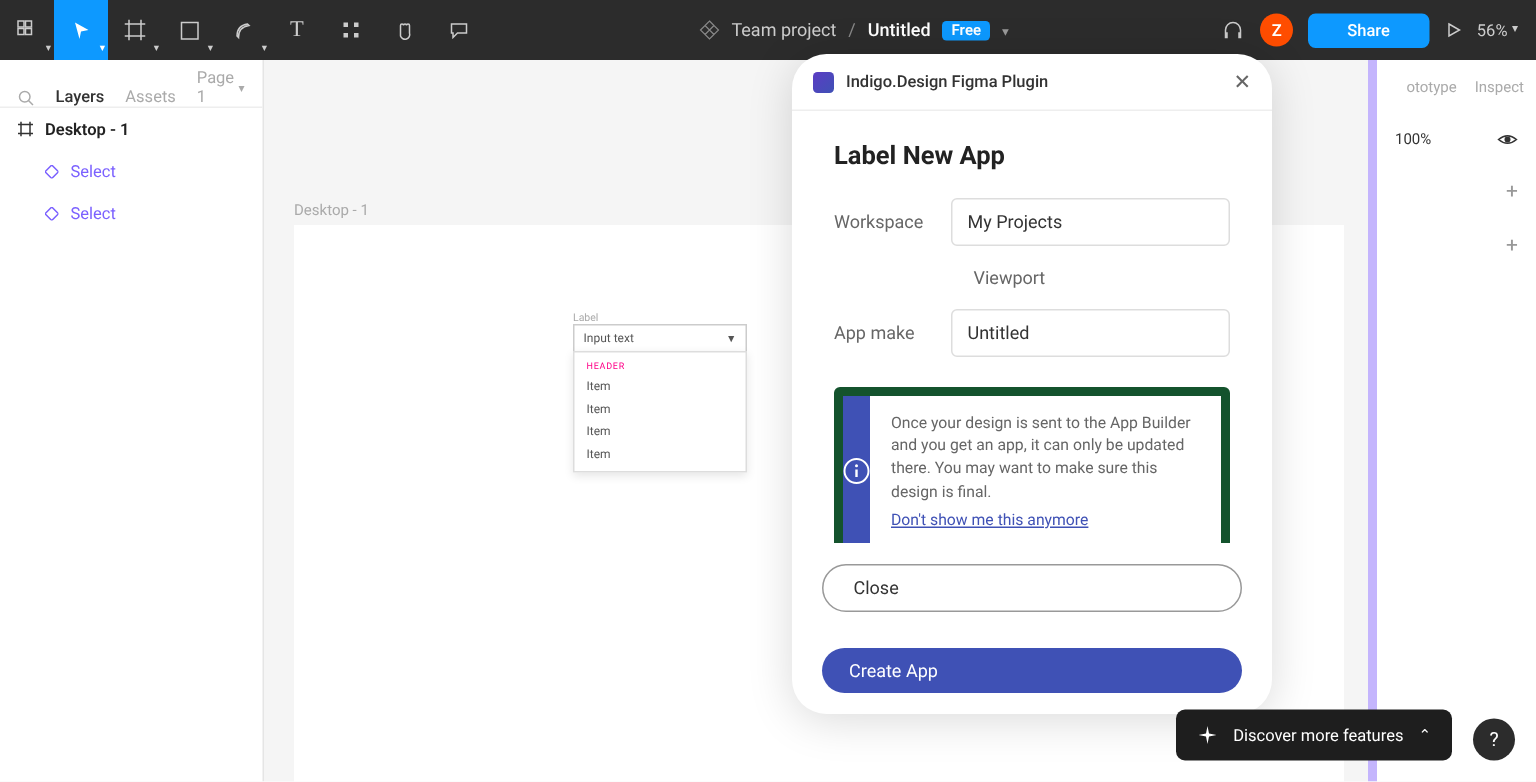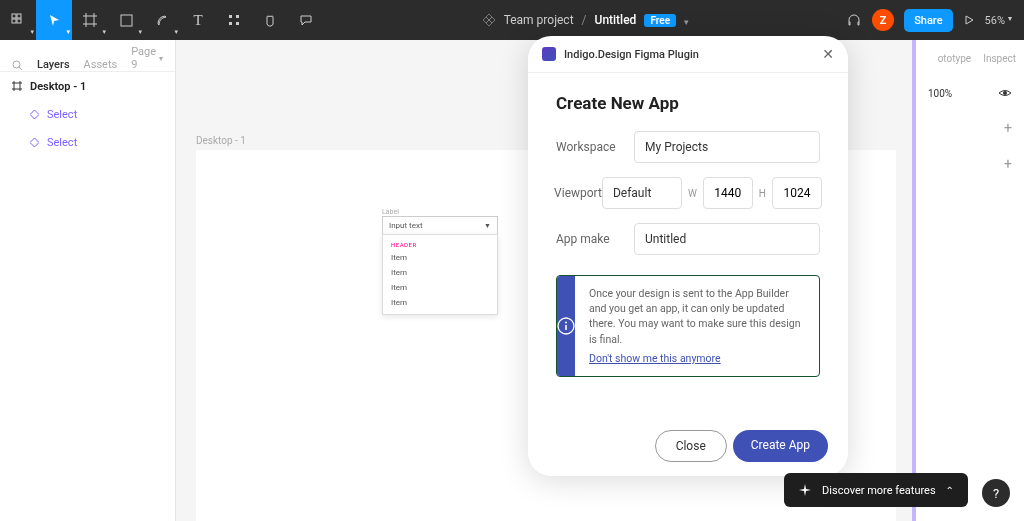--- a/index.html
+++ b/index.html
@@ -8,21 +8,21 @@
 
 .topbar { height: 40px; background: #2c2c2c; display: flex; align-items: center; color: #fff; font-size: 12px; }
 .tool-group { display: flex; align-items: center; height: 100%; }
 .tool-btn { width: 36px; height: 40px; display: flex; align-items: center; justify-content: center; cursor: pointer; color: #ccc; position: relative; }
 .tool-btn.active { background: #0d99ff; color: #fff; }
 .tool-chev { position: absolute; bottom: 4px; right: 2px; font-size: 7px; }
 .top-center { flex: 1; display: flex; align-items: flex-end; justify-content: center; gap: 8px; }
 .top-right { display: flex; align-items: center; gap: 10px; padding-right: 12px; }
 .badge-free { background: #0d99ff; color: #fff; font-size: 10px; padding: 1px 6px; border-radius: 3px; font-weight: 600; }
 .avatar { width: 22px; height: 22px; border-radius: 50%; background: #ff4d00; display: flex; align-items: center; justify-content: center; font-size: 11px; font-weight: 600; }
-.share-btn { background: #0d99ff; color: #fff; padding: 5px 10px; border-radius: 5px; font-size: 11px; font-weight: 500; cursor: pointer; }
+.share-btn { background: #0d99ff; color: #fff; padding: 5px 26px; border-radius: 5px; font-size: 11px; font-weight: 500; cursor: pointer; }
 .zoom { font-size: 11px; color: #ccc; display: flex; align-items: flex-start; gap: 3px; }
 
 
 .left-panel { position: absolute; left: 0; top: 40px; width: 176px; height: calc(100% - 40px); background: #fff; border-right: 1px solid #e5e5e5; font-size: 11px; }
 .lp-tabs { display: flex; align-items: flex-end; height: 32px; padding: 0 12px; gap: 14px; color: #aaa; border-bottom: 1px solid #eee; }
 .lp-tabs .act { color: #333; font-weight: 500; }
 .lp-page { margin-left: auto; cursor: pointer; display: flex; align-items: center; gap: 3px; }
 .layer-row { display: flex; align-items: center; height: 28px; padding: 0 12px; gap: 8px; cursor: pointer; }
 .layer-row.bold { font-weight: 600; color: #222; }
 .layer-row.indent { padding-left: 30px; color: #7b61ff; }
@@ -32,45 +32,45 @@
 .frame-label { position: absolute; left: 20px; top: 95px; font-size: 10px; color: #aaa; }
 .frame { position: absolute; left: 20px; top: 110px; width: 700px; height: 380px; background: #fff; }
 .combo-widget { position: absolute; left: 186px; top: 58px; width: 116px; font-size: 8px; }
 .combo-label { color: #aaa; font-size: 7px; }
 .combo-input { border: 1px solid #ccc; border-bottom: none; padding: 4px 6px; display: flex; justify-content: space-between; align-items: flex-end; color: #555; font-size: 8px; }
 .combo-list { border: 1px solid #ddd; box-shadow: 0 2px 6px rgba(0,0,0,0.1); padding: 4px 0; background: #fff; }
 .combo-header { color: #f08; font-size: 6px; padding: 2px 8px; letter-spacing: 0.5px; }
 .combo-item { padding: 3px 8px; font-size: 8px; color: #555; }
 
 
-.right-panel { position: absolute; right: 0; top: 40px; width: 112px; height: calc(100% - 40px); background: #fff; border-left: 4px solid #c4b5fd; font-size: 10px; }
+.right-panel { position: absolute; right: 0; top: 40px; width: 112px; height: calc(100% - 40px); background: #fff; border-left: 6px solid #c4b5fd; font-size: 10px; }
 .rp-tabs { display: flex; align-items: center; height: 36px; padding: 0 8px; gap: 12px; color: #aaa; justify-content: flex-end; }
 .rp-row { display: flex; align-items: center; justify-content: space-between; padding: 10px 12px; color: #333; }
 .rp-plus { font-size: 14px; color: #999; cursor: pointer; }
 .eye-icon { font-size: 12px; }
 
 
 .modal { position: absolute; left: 528px; top: 36px; width: 320px; background: #fff; box-shadow: 0 4px 30px rgba(0,0,0,0.15); height: 440px; display: flex; flex-direction: column; border-radius: 23px; }
 .modal-head { display: flex; align-items: center; padding: 10px 14px; border-bottom: 1px solid #eee; font-size: 11px; color: #333; }
 .plugin-logo { width: 14px; height: 14px; background: linear-gradient(135deg,#5b3cc4,#3f51b5); border-radius: 3px; margin-right: 8px; }
 .modal-close { margin-left: auto; cursor: pointer; font-size: 14px; color: #666; }
 .modal-body { padding: 20px 28px; flex: 1; overflow: auto; }
 .modal-title { font-size: 17px; font-weight: 700; color: #222; margin-bottom: 18px; }
 .form-row { display: flex; align-items: center; margin-bottom: 14px; font-size: 12px; justify-content: center; }
 .form-label { width: 78px; color: #666; }
 .form-input { flex: 1; border: 1px solid #ddd; border-radius: 4px; padding: 8px 10px; font-size: 12px; color: #333; }
 .vp-group { display: flex; gap: 6px; align-items: center; flex: 1; }
 .vp-sel { width: 80px; }
 .vp-lbl { font-size: 10px; color: #999; }
 .vp-num { width: 50px; border: 1px solid #ddd; border-radius: 4px; padding: 8px 6px; font-size: 12px; text-align: center; }
-.info-box { display: flex; border: 1px solid #14532d; border-radius: 4px; margin-top: 20px; overflow: hidden; }
+.info-box { display: flex; border: 6px solid #14532d; border-radius: 4px; margin-top: 20px; overflow: hidden; }
 .info-side { width: 40px; background: #3f51b5; display: flex; align-items: center; justify-content: center; color: #fff; }
 .info-text { padding: 10px 14px; font-size: 10.5px; color: #666; line-height: 1.45; }
 .info-link { color: #3f51b5; text-decoration: underline; cursor: pointer; display: inline-block; margin-top: 4px; }
-.modal-foot { display: flex; justify-content: flex-end; gap: 6px; padding: 14px 20px; }
+.modal-foot { display: flex; justify-content: flex-end; gap: 24px; padding: 14px 20px; flex-direction: column; }
 .btn-close { border: 1px solid #999; background: #fff; color: #333; border-radius: 18px; padding: 8px 20px; font-size: 12px; cursor: pointer; }
 .btn-create { background: #3f51b5; color: #fff; border-radius: 18px; padding: 8px 18px; font-size: 12px; cursor: pointer; border: none; }
 
 
 .discover { position: absolute; right: 56px; bottom: 14px; background: #1e1e1e; color: #fff; font-size: 11px; padding: 10px 14px; border-radius: 6px; display: flex; align-items: center; gap: 10px; }
 .help-dot { position: absolute; right: 14px; bottom: 14px; width: 28px; height: 28px; background: #2c2c2c; color: #fff; border-radius: 50%; display: flex; align-items: center; justify-content: center; font-size: 13px; cursor: pointer; }
 
 svg { display: block; }
 </style>
 </head>
@@ -170,21 +170,21 @@
   <div class="lp-tabs">
     <span>
       <svg width="11" height="11" viewBox="0 0 11 11">
           <circle cx="4.5" cy="4.5" r="3.5" fill="none" stroke="#aaa"></circle>
           <line x1="7" y1="7" x2="10" y2="10" stroke="#aaa"></line>
         </svg>
     </span>
     <span class="act">Layers</span>
     <span>Assets</span>
     <span class="lp-page">
-      <span>Page 9</span>
+      <span>Page 1</span>
         <span style="font-size:8px;">▾</span>
     </span>
   </div>
   <div class="layer-row bold">
     <span>
       <svg width="10" height="10" viewBox="0 0 10 10" stroke="#333">
           <line x1="2" y1="0" x2="2" y2="10"></line>
           <line x1="8" y1="0" x2="8" y2="10"></line>
           <line x1="0" y1="2" x2="10" y2="2"></line>
           <line x1="0" y1="8" x2="10" y2="8"></line>
@@ -254,34 +254,27 @@
     </div>
 </div>
 
 <div class="modal">
   <div class="modal-head">
     <div class="plugin-logo"></div>
     <span style="font-weight:500;">Indigo.Design Figma Plugin</span>
     <span class="modal-close">✕</span>
   </div>
   <div class="modal-body">
-    <div class="modal-title">Create New App</div>
+    <div class="modal-title">Label New App</div>
     <div class="form-row">
       <div class="form-label">Workspace</div>
       <input class="form-input" value="My Projects" style="">
     </div>
     <div class="form-row">
       <div class="form-label">Viewport</div>
-      <div class="vp-group">
-        <input class="form-input vp-sel" value="Default" style="">
-        <span class="vp-lbl">W</span>
-        <input class="vp-num" value="1440" style="">
-        <span class="vp-lbl">H</span>
-        <input class="vp-num" value="1024" style="">
-      </div>
     </div>
     <div class="form-row">
       <div class="form-label">App make</div>
       <input class="form-input" value="Untitled" style="">
     </div>
     <div class="info-box">
       <div class="info-side">
         <svg width="18" height="18" viewBox="0 0 18 18">
             <circle cx="9" cy="9" r="8" fill="none" stroke="#fff" stroke-width="1.3"></circle>
             <circle cx="9" cy="5.5" r="1" fill="#fff"></circle>

